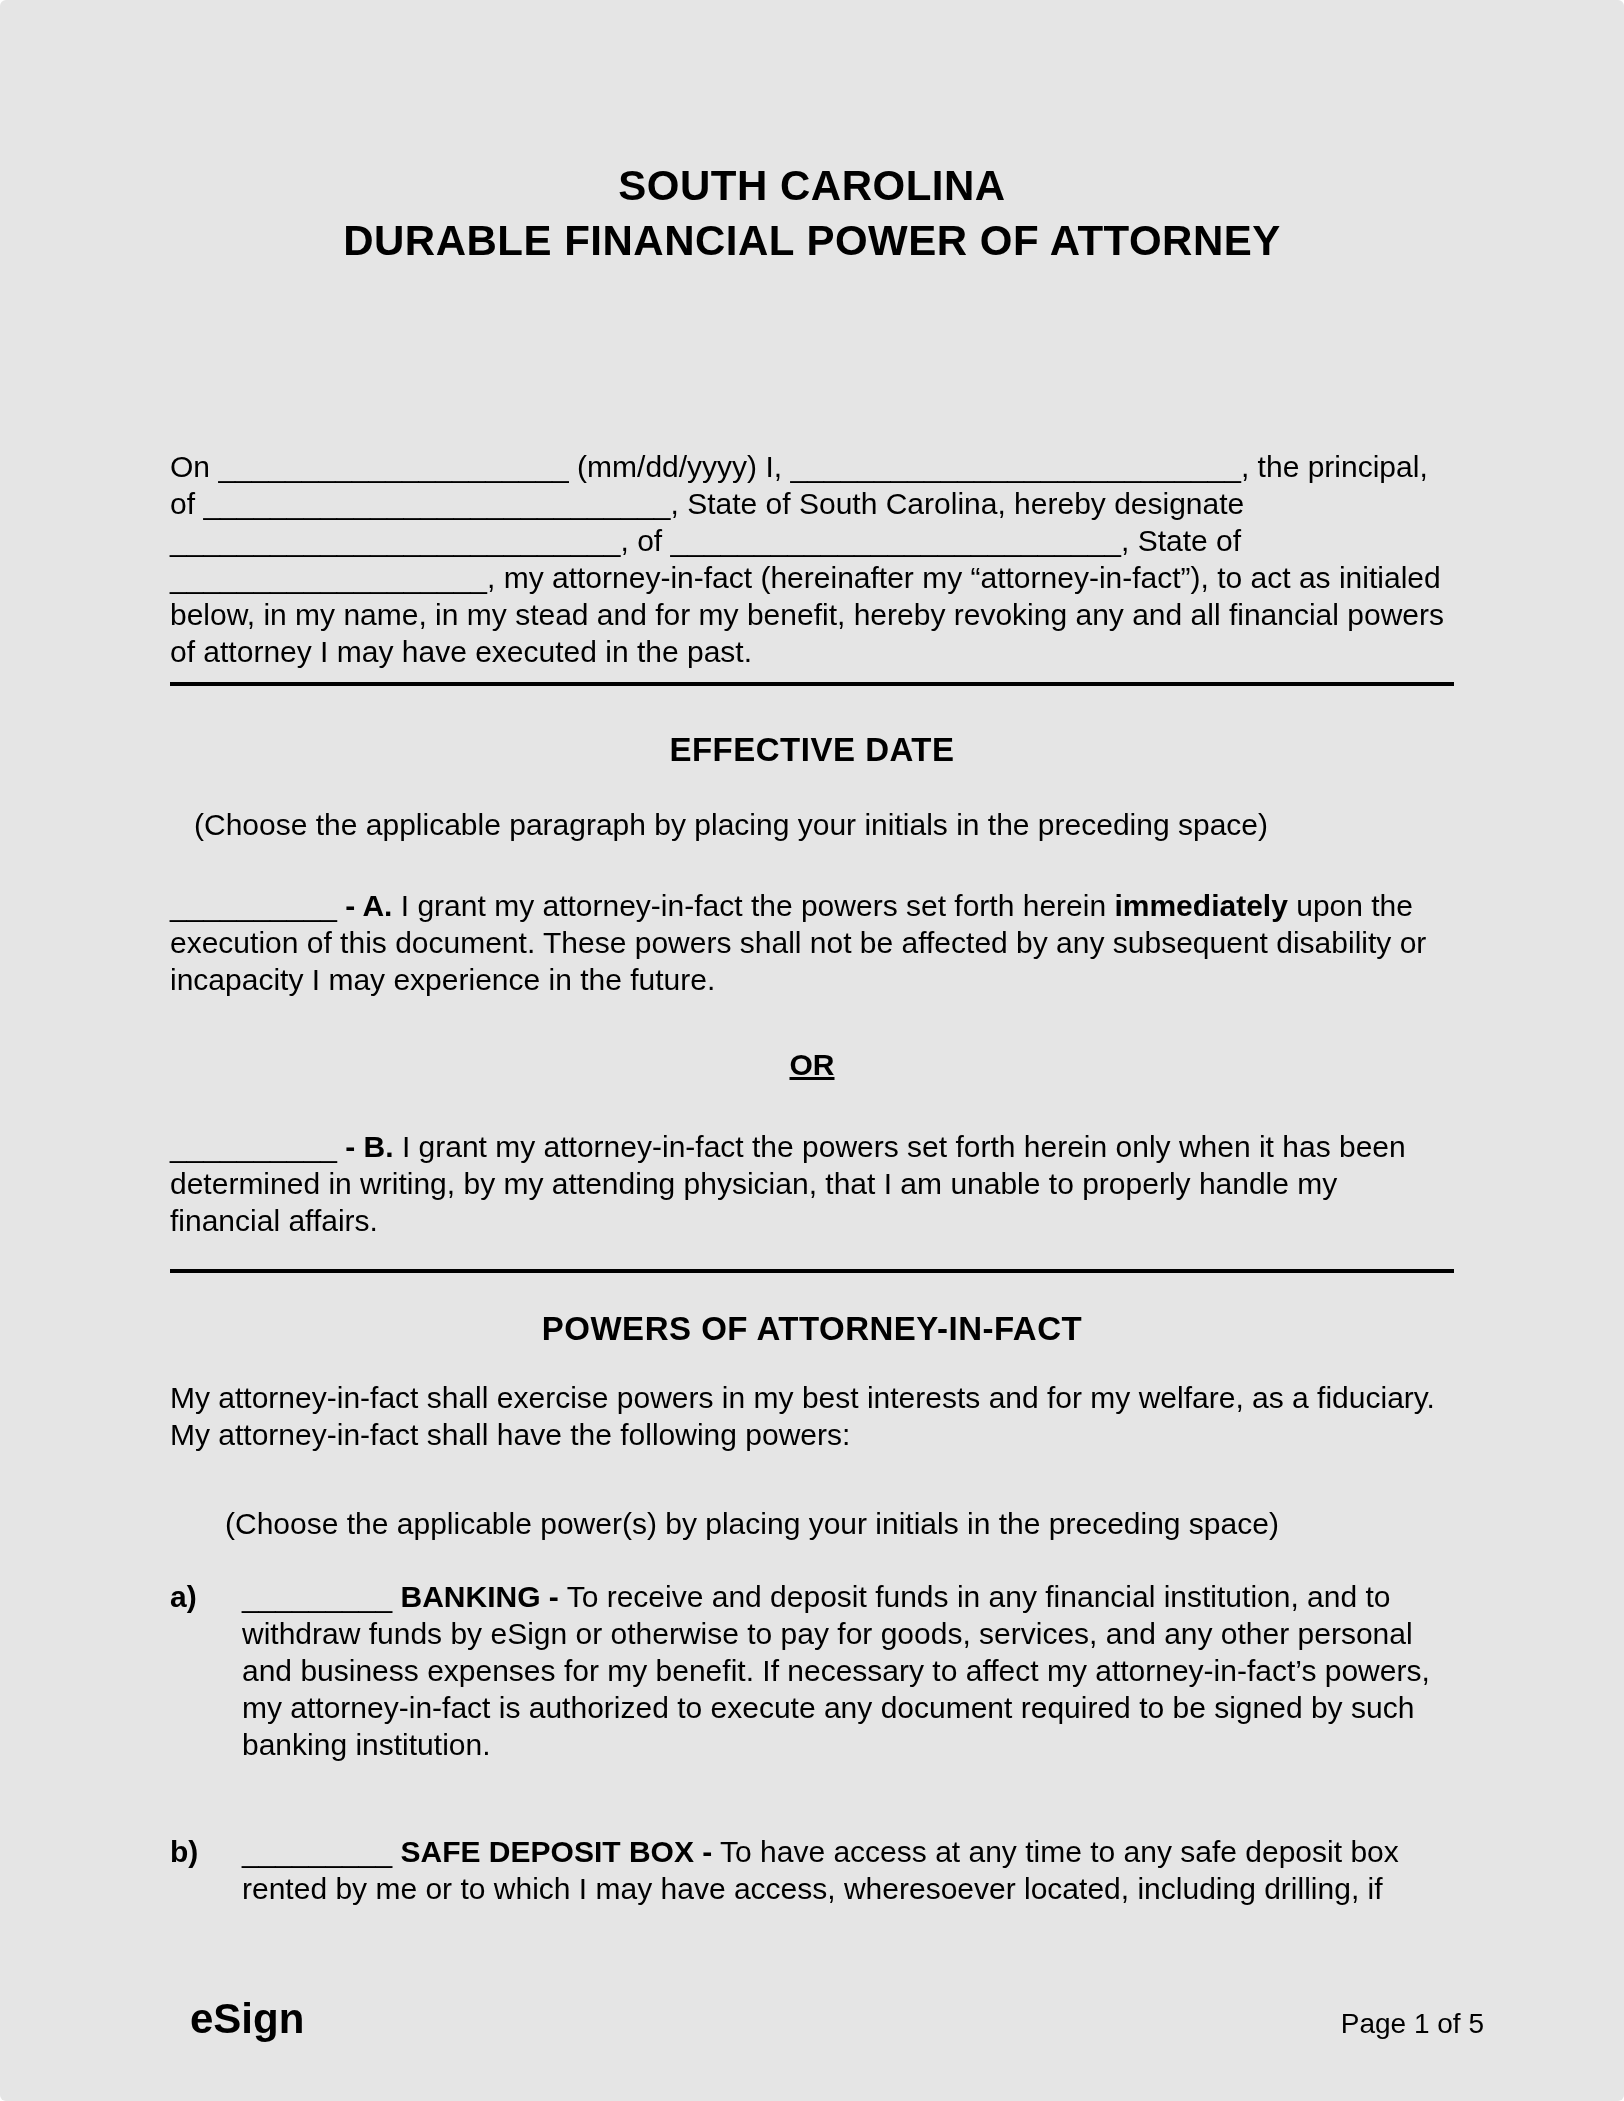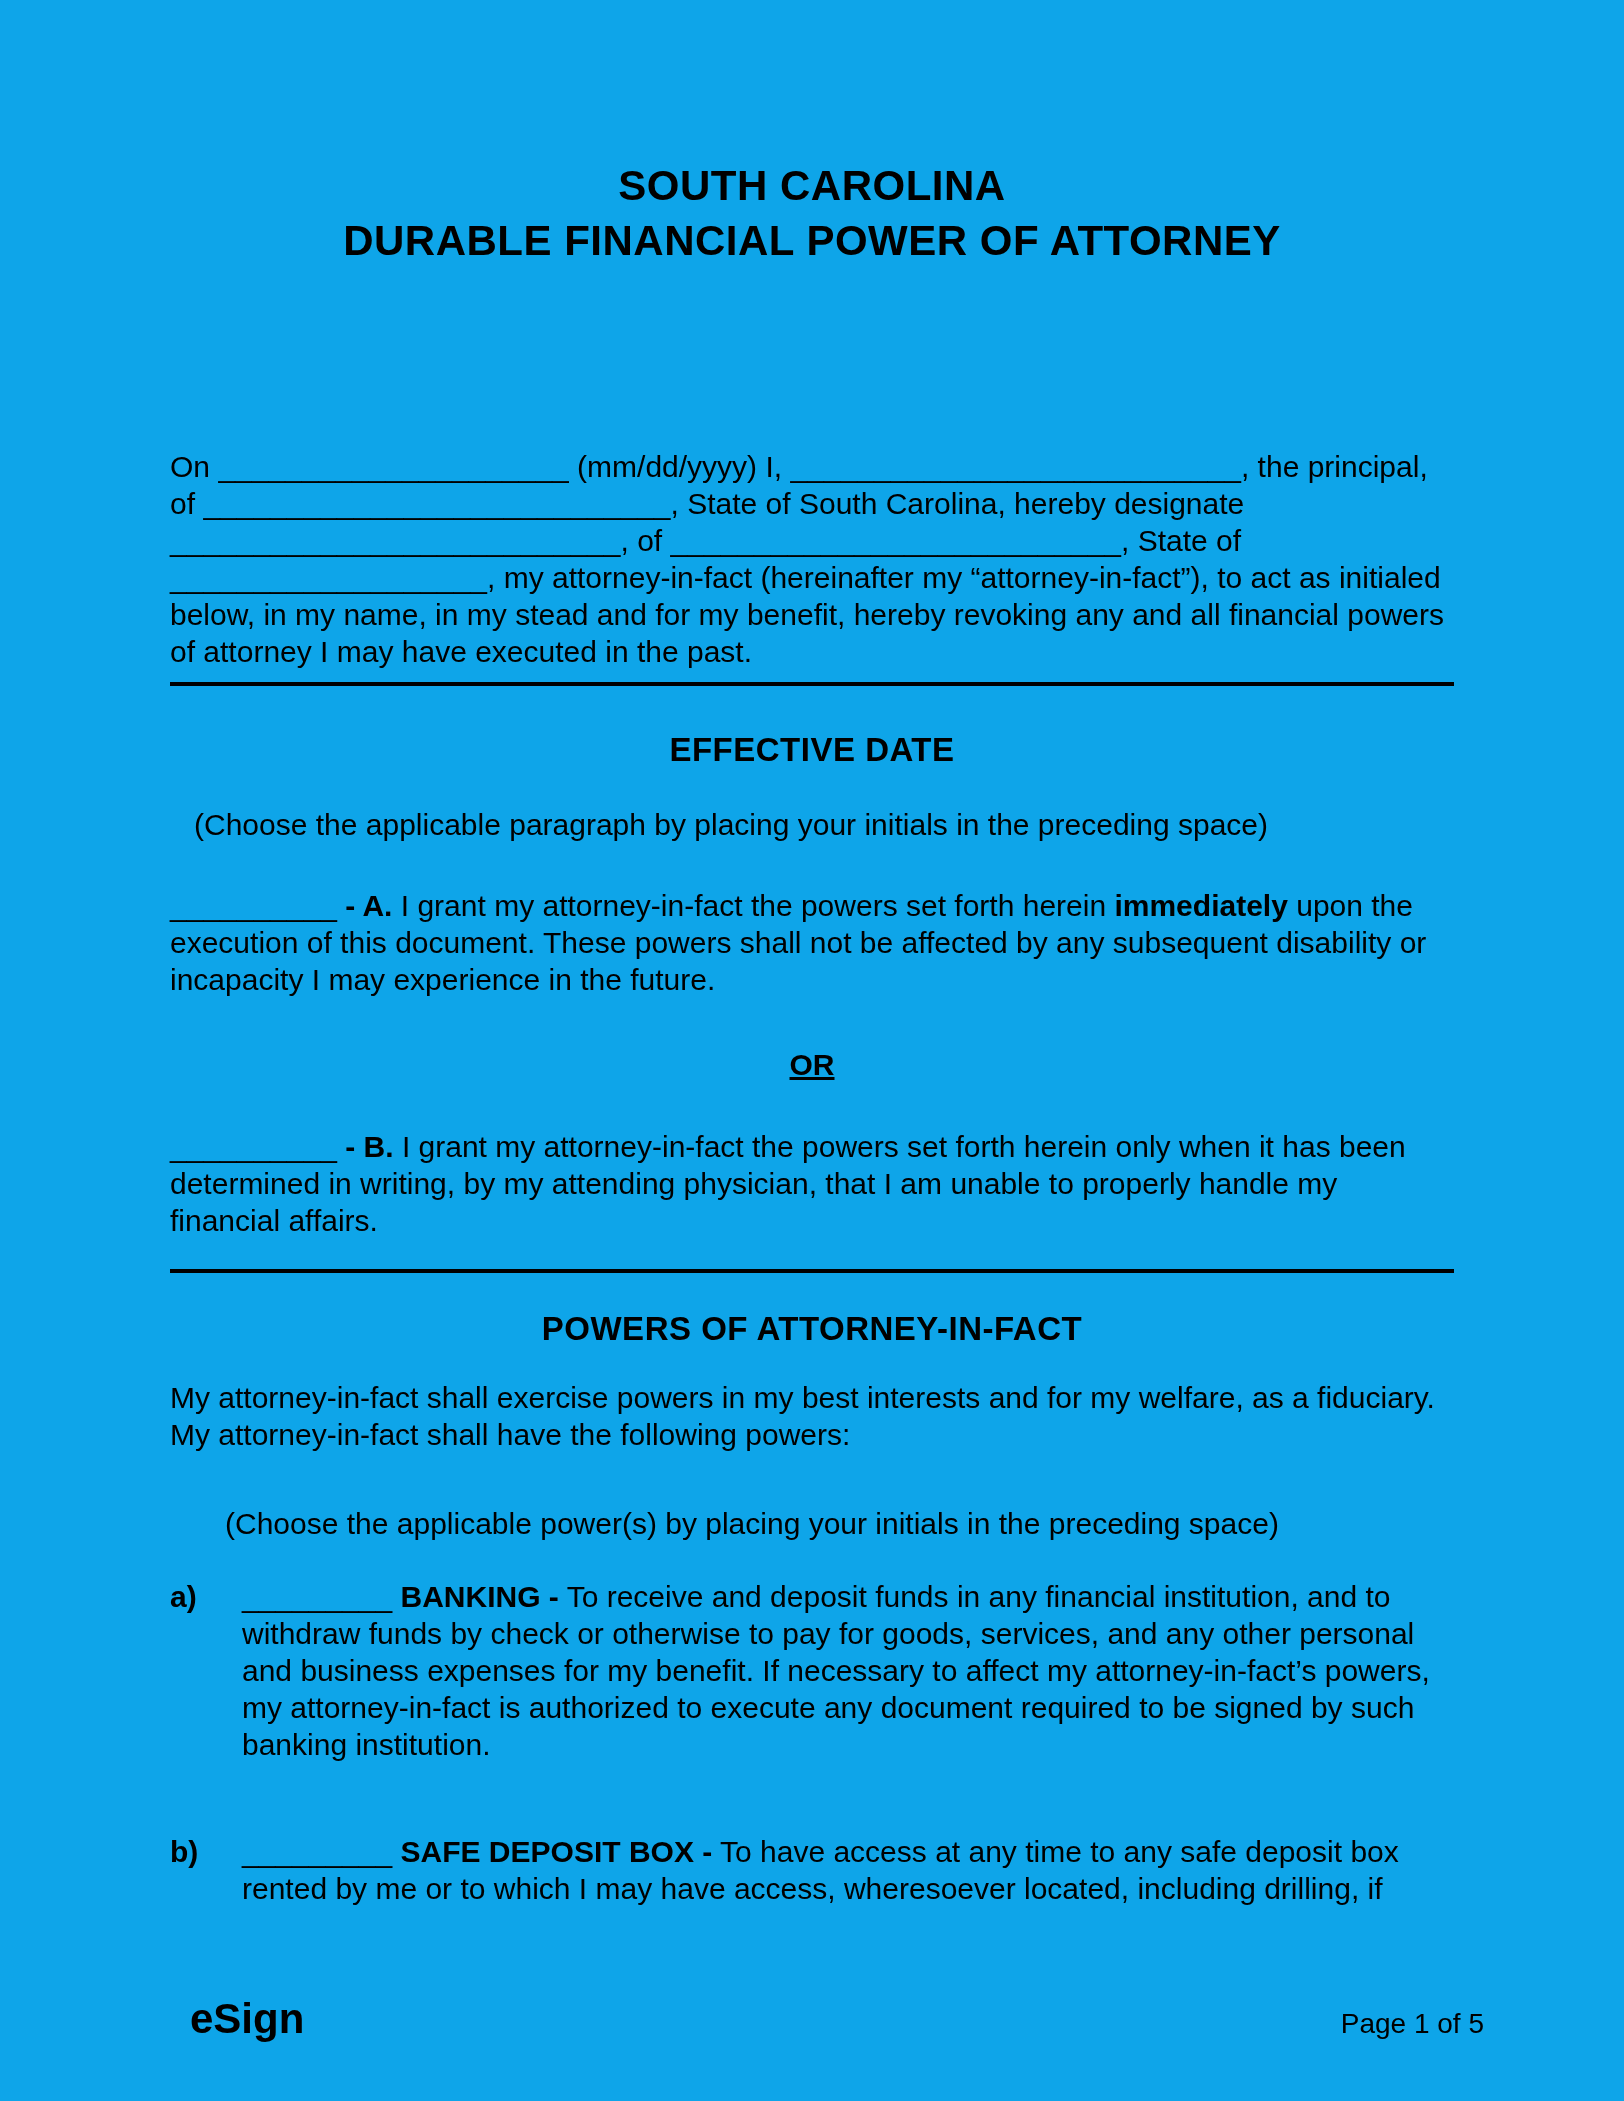--- a/index.html
+++ b/index.html
@@ -1,23 +1,24 @@
 <!DOCTYPE html>
 <html><head>
 <meta charset="utf-8">
 <style>
   html, body { margin: 0; padding: 0; background: #ffffff; }
   .page {
     position: relative;
     width: 1624px;
     height: 2101px;
-    background: #0ea5e9;
+    background: #e5e5e5;
     overflow: hidden;
     font-family: "Liberation Sans", "DejaVu Sans", sans-serif;
     color: #000000;
+    border-radius: 6px;
   }
   .content {
     position: absolute;
     left: 170px;
     width: 1284px;
     top: 0;
     padding-top: 158px;
     font-size: 30px;
     line-height: 37px;
   }
@@ -148,21 +149,21 @@
     <div class="instruction2 line">(Choose the applicable power(s) by placing your initials in the preceding space)</div>
 
     <div class="list-item item-a">
       <div class="marker">a)</div>
       <div class="item-body">
         <div class="line">
           <span>_________</span>
           <b>BANKING -</b>
           <span>To receive and deposit funds in any financial institution, and to</span>
         </div>
-        <div class="line">withdraw funds by check or otherwise to pay for goods, services, and any other personal</div>
+        <div class="line">withdraw funds by eSign or otherwise to pay for goods, services, and any other personal</div>
         <div class="line">and business expenses for my benefit. If necessary to affect my attorney-in-fact’s powers,</div>
         <div class="line">my attorney-in-fact is authorized to execute any document required to be signed by such</div>
         <div class="line">banking institution.</div>
       </div>
     </div>
 
     <div class="list-item item-b">
       <div class="marker">b)</div>
       <div class="item-body">
         <div class="line">

